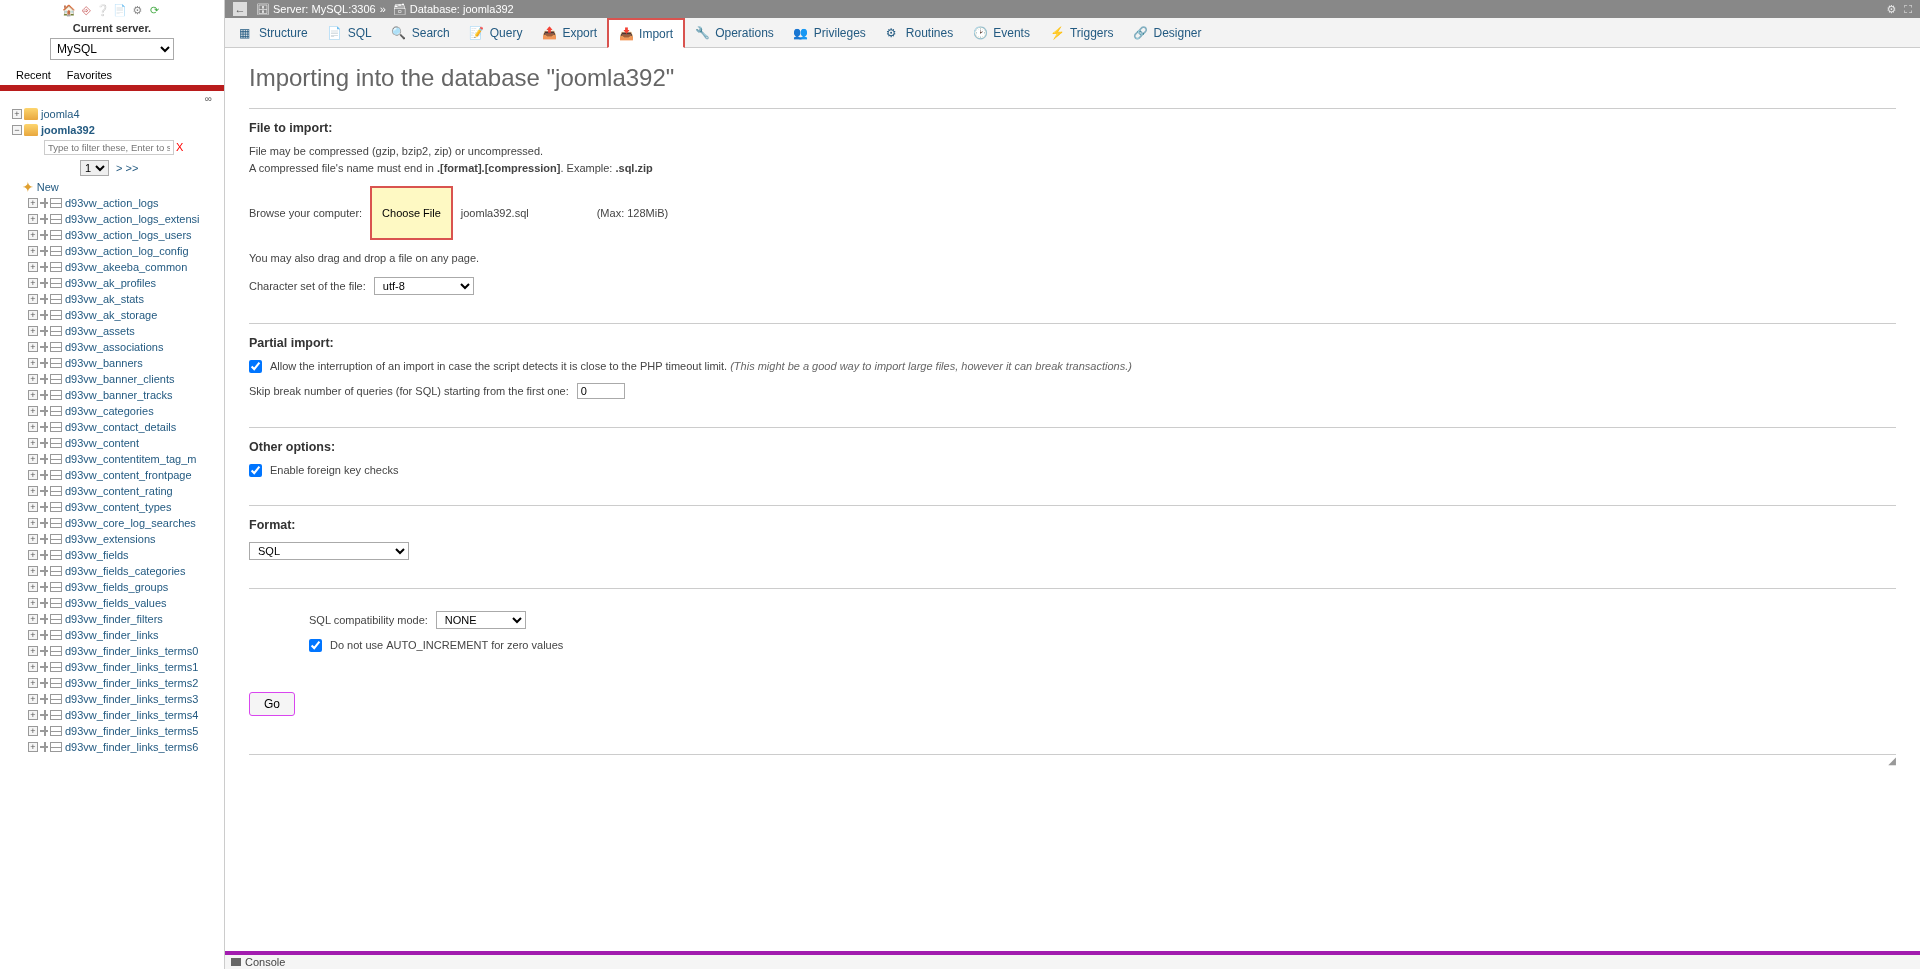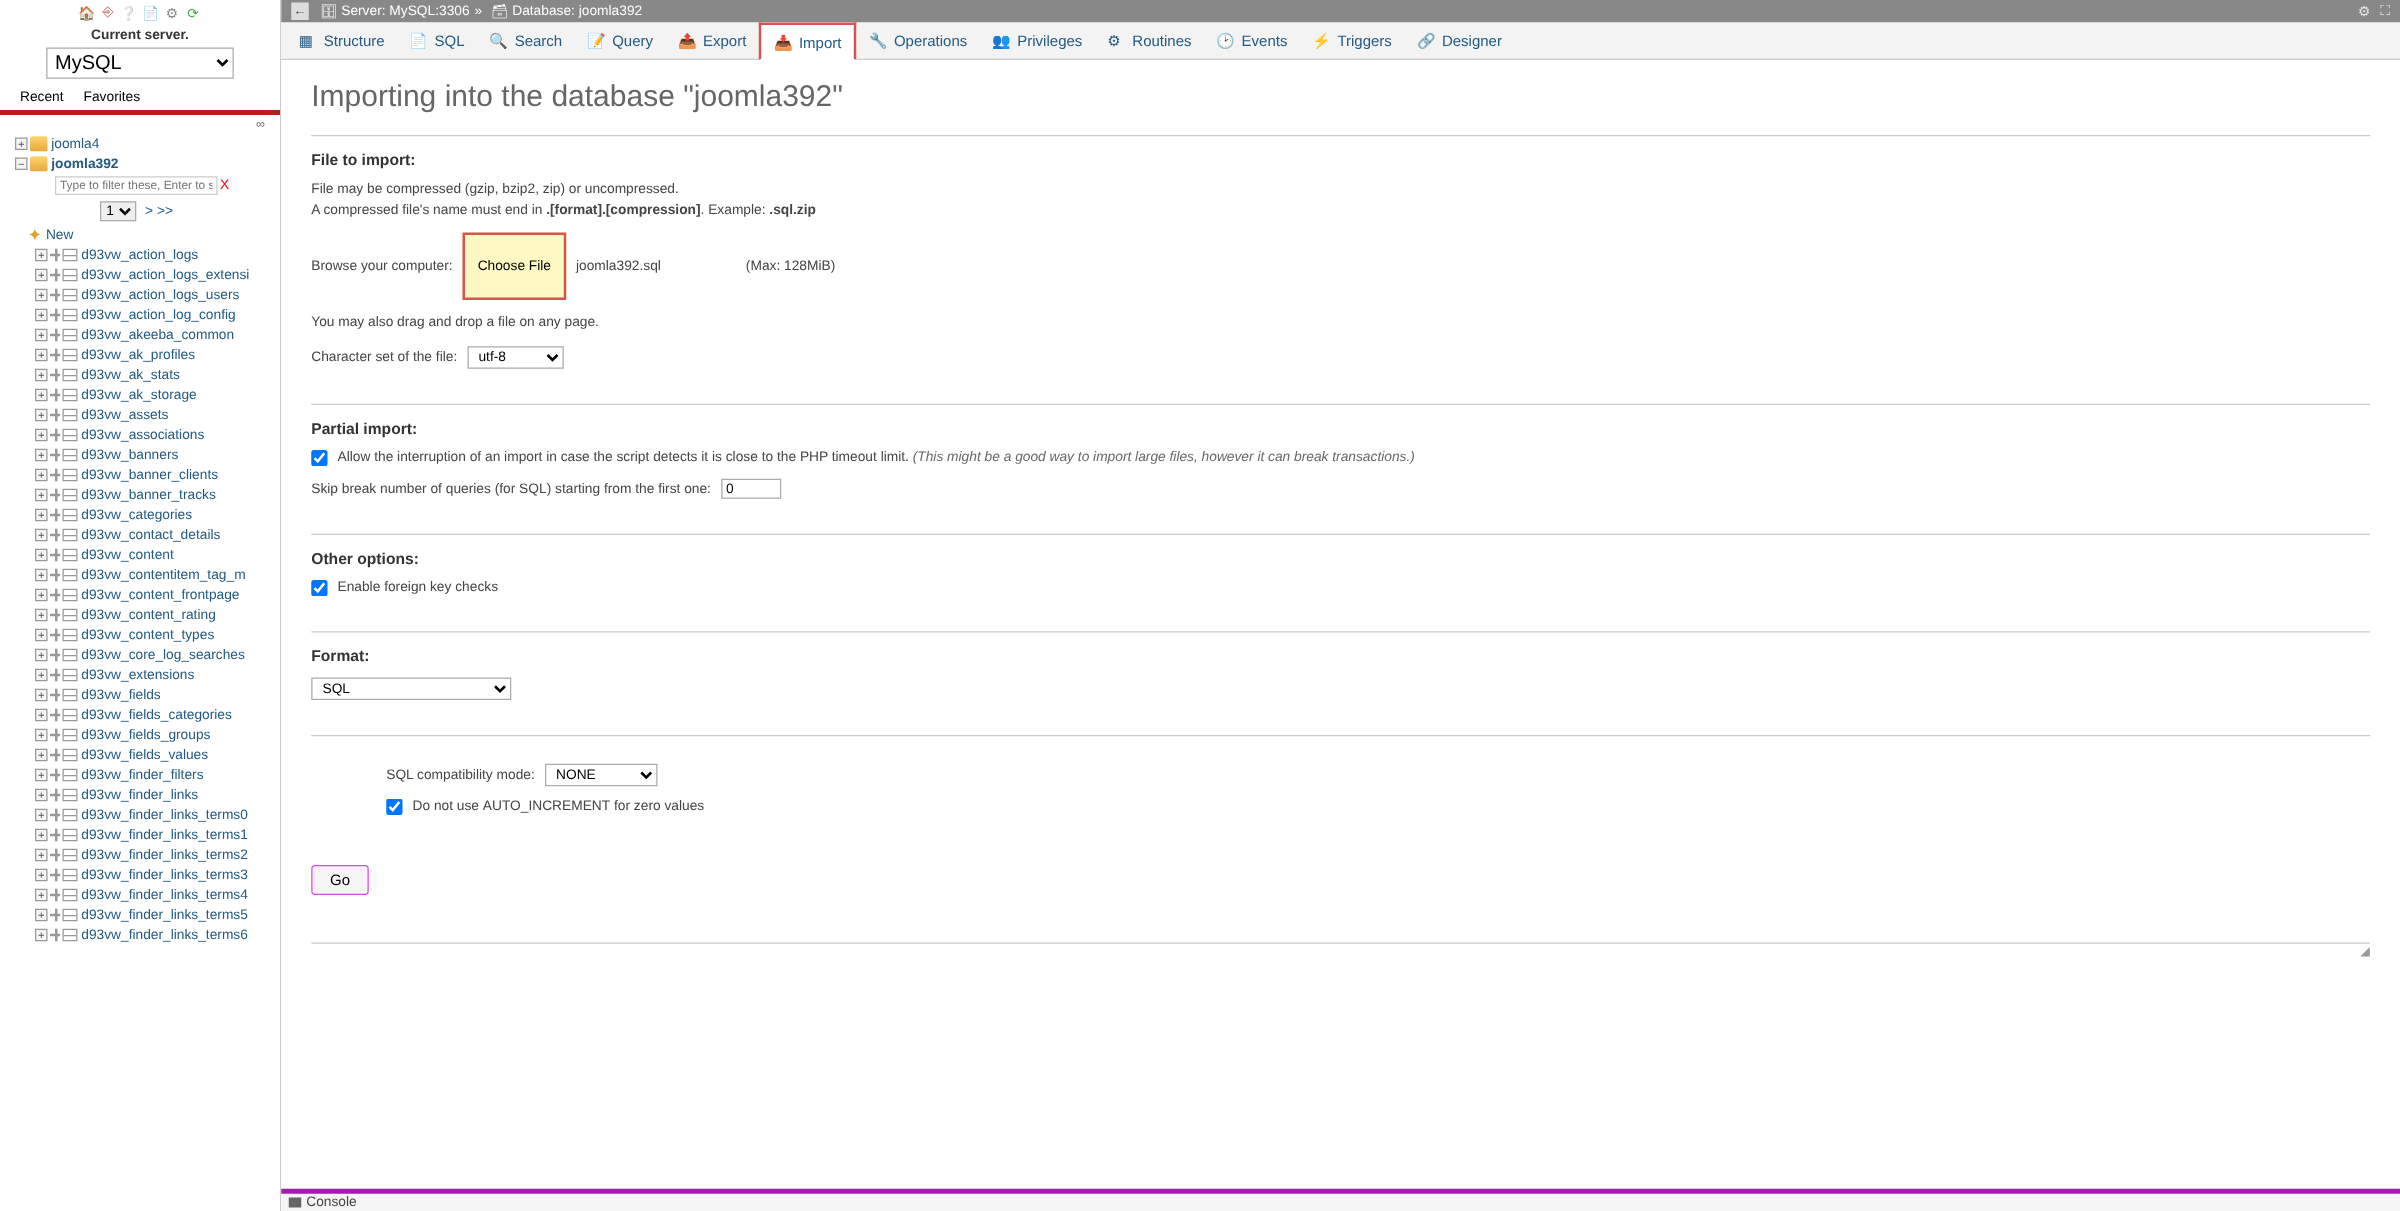--- a/index.html
+++ b/index.html
@@ -10,22 +10,22 @@
     
     .sidebar { width: 225px; background: #fff; border-right: 1px solid #ccc; display: flex; flex-direction: column; }
     .logo-area { text-align: center; padding: 5px 0; }
     .logo { font-size: 22px; font-weight: bold; font-style: italic; }
     .logo .php { color: #6C78AF; }
     .logo .my { color: #F89C0E; }
     .logo .admin { color: #6C78AF; }
     .icon-row { display: flex; justify-content: center; gap: 3px; padding: 3px 0; }
     .icon-row span { width: 14px; height: 14px; display: inline-flex; align-items: center; justify-content: center; font-size: 11px; }
     .server-label { text-align: center; color: #333; font-size: 11px; font-weight: bold; padding: 2px 0 4px 0; }
-    .server-select { width: 150px; margin: 0 auto 5px auto; display: block; font-size: 16px; background: #fff; border: 1px solid #aaa; padding: 2px; }
-    .rf-tabs { display: flex; border-bottom: 4px solid #b91c1c; padding: 0 8px; }
+    .server-select { width: 124px; margin: 0 auto 5px auto; display: block; font-size: 12px; background: #fff; border: 1px solid #aaa; padding: 2px; }
+    .rf-tabs { display: flex; border-bottom: 6px solid #b91c1c; padding: 0 8px; }
     .rf-tab { padding: 4px 8px; cursor: pointer; font-size: 11px; }
     .link-indicator { text-align: right; padding: 2px 12px; color: #666; font-size: 10px; }
     .tree-container { flex: 1; overflow-y: auto; padding-left: 4px; }
     .filter-input { width: 130px; margin-left: 40px; font-size: 9.5px; border: 1px solid #ccc; padding: 1px 3px; }
     .filter-x { color: red; font-size: 11px; margin-left: 2px; }
     .page-nav { margin-left: 76px; padding: 3px 0; }
     .page-nav select { font-size: 11px; border: 1px solid #aaa; }
     .page-nav a { color: #235a81; text-decoration: none; margin-left: 4px; font-size: 11px; }
     .tree-item { display: flex; align-items: center; height: 16px; padding-left: 4px; white-space: nowrap; }
     .tree-item.db { padding-left: 8px; }
@@ -56,21 +56,21 @@
     .tab-ic { width: 14px; height: 14px; display: inline-block; }
     
     .content { flex: 1; padding: 16px 24px; overflow-y: auto; }
     h2.page-title { font-size: 24px; font-weight: normal; color: #666; margin-bottom: 16px; }
     .form-section { border-top: 1px solid #ccc; padding: 12px 0 18px 0; }
     .section-title { font-size: 12.5px; font-weight: bold; margin-bottom: 8px; color: #333; }
     .form-text { font-size: 11px; color: #444; line-height: 1.5; }
     .form-row { margin: 10px 0; font-size: 11px; color: #444; display: flex; align-items: center; gap: 8px; }
     .choose-file-btn { padding: 19px 10px; font-size: 11px; border: 2px solid #d9534f; background: #fef9c3; cursor: pointer; border-radius: 0; }
     .dropdown { border: 1px solid #aaa; background: #fff; padding: 1px 4px; font-size: 11px; }
-    .dropdown.w100 { width: 77px; }
+    .dropdown.w100 { width: 100px; }
     .dropdown.w160 { width: 160px; }
     .dropdown.w90 { width: 90px; }
     .num-input { width: 48px; border: 1px solid #aaa; padding: 1px 3px; font-size: 11px; }
     .italic { font-style: italic; color: #666; }
     .indent { padding-left: 60px; }
     .go-btn { padding: 4px 14px; font-size: 12px; background: #f5f5f5; border: 1px solid #d946ef; border-radius: 3px; cursor: pointer; }
     .last-hr { height: 8px; border-top: 1px solid #ccc; margin-top: 20px; position: relative; }
     .rb-resize { position: absolute; right: 0; top: 0; color: #999; font-size: 10px; }
     .small-caps { font-variant: small-caps; font-size: 11px; }
     

